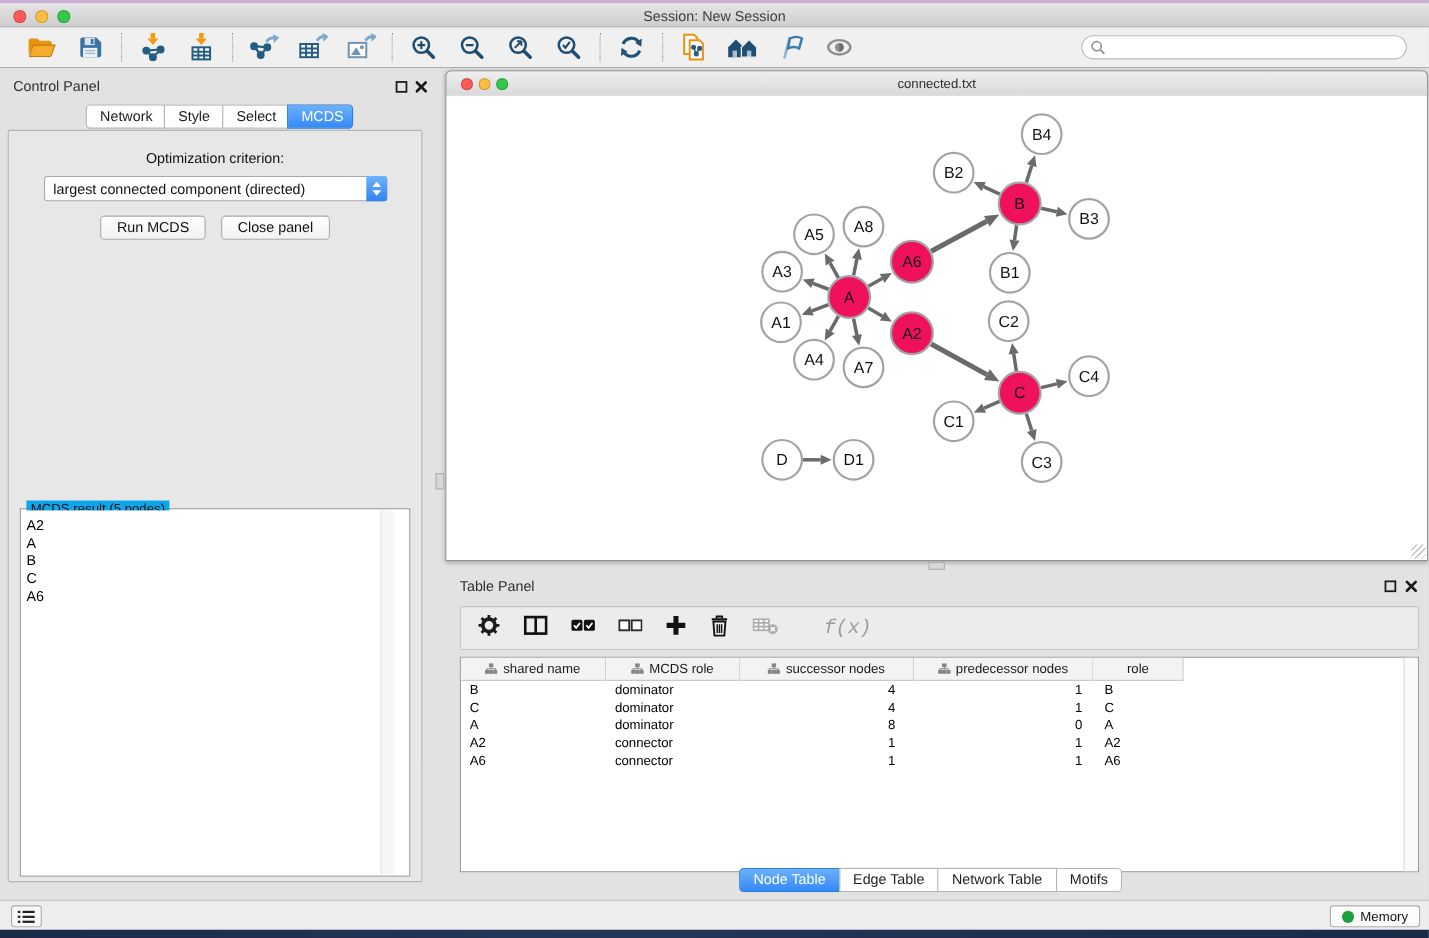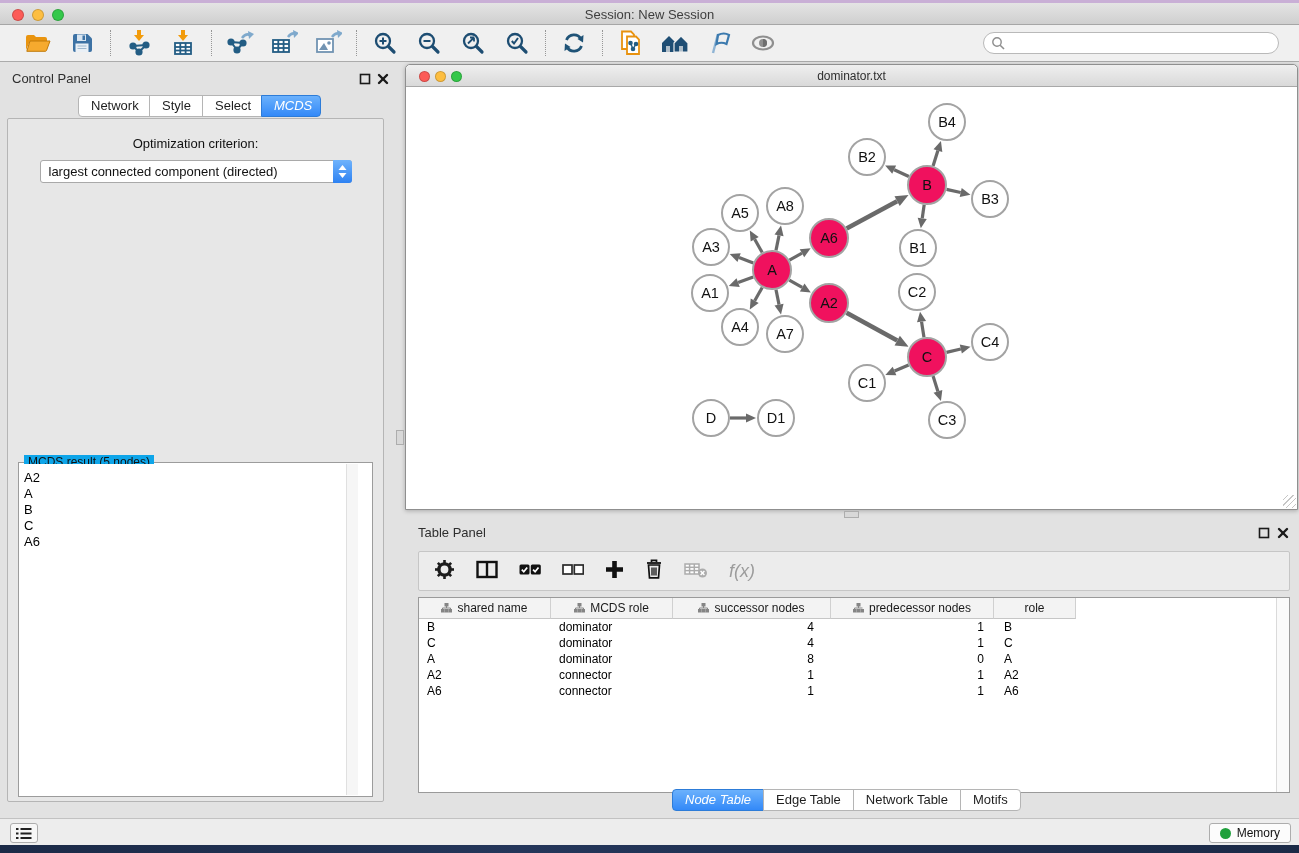--- a/index.html
+++ b/index.html
@@ -31,21 +31,21 @@
   .main { position:absolute; left:0; top:62px; width:100%; height:756px; background:#E2E2E2; }
 
   
   .cp-title { position:absolute; left:12px; top:71px; font-size:13px; color:#2E2E2E; }
   .panel-ico { position:absolute; width:12px; height:12px; }
   .cp-tabs { position:absolute; left:78px; top:95px; display:flex; }
   .seg-tab { height:22px; line-height:20px; background:#fff; border:1px solid #B5B5B5; font-size:13px;
     color:#1E1E1E; text-align:center; padding:0 12px; margin-left:-1px; }
   .seg-tab:first-child { border-radius:4px 0 0 4px; margin-left:0; }
   .seg-tab:last-child { border-radius:0 4px 4px 0; }
-  .seg-tab.active { background:linear-gradient(#6BB1FC,#3389F8); border-color:#2D7CD8; color:#fff;font-style:italic; }
+  .seg-tab.active { background:linear-gradient(#6BB1FC,#3389F8); border-color:#2D7CD8; color:#fff; }
 
   .cp-body { position:absolute; left:7px; top:118px; width:377px; height:684px; background:#E7E7E7;
     border:1px solid #B5B5B5; border-radius:2px; }
   .opt-label { margin-top:17px; text-align:center; font-size:13px; color:#111; }
   .selectbox { position:relative; margin:9px auto 0; width:312px; height:23px; background:#fff;
     border:1px solid #A9A9A9; border-radius:3px; font-size:13px; color:#111;
     display:flex; align-items:center; padding-left:8px; }
   .selectbox .stepper { position:absolute; right:-1px; top:-1px; width:19px; height:23px; border-radius:0 3px 3px 0;
     background:linear-gradient(#6FB3FC,#2E82F2); display:flex; align-items:center; justify-content:center; }
   .btn-row { margin-top:13px; display:flex; justify-content:center; gap:14px; }
@@ -69,21 +69,21 @@
   .nw-grip { position:absolute; right:1px; bottom:1px; width:13px; height:13px;
     background:repeating-linear-gradient(135deg, transparent 0 3px, #C6C6C6 3px 4px); }
 
   .split-v { position:absolute; left:396px; top:430px; width:8px; height:15px; background:#D8D8D8; border:1px solid #ADADAD; }
   .split-h { position:absolute; left:844px; top:511px; width:15px; height:7px; background:#D8D8D8; border:1px solid #ADADAD; }
 
   
   .tp-title { position:absolute; left:418px; top:525px; font-size:13px; color:#2E2E2E; }
   .tp-toolbar { position:absolute; left:418px; top:551px; width:872px; height:40px; background:#ECECEC;
     border:1px solid #C6C6C6; border-radius:2px; display:flex; align-items:center; gap:21px; padding-left:15px; }
-  .fx { font-family:Liberation Sans, sans-serif; font-style:italic; font-size:18px; color:#9C9C9C; }
+  .fx { font-family:Liberation Mono, monospace; font-style:italic; font-size:18px; color:#9C9C9C;margin-left:20px; }
   .tp-table { position:absolute; left:418px; top:597px; width:872px; height:196px; background:#fff; border:1px solid #9A9A9A; }
   .tbl-header { display:flex; height:21px; }
   .hcell { background:#F3F3F3; border-right:1px solid #D0D0D0; border-bottom:1px solid #C6C6C6;
     display:flex; align-items:center; justify-content:center; gap:5px; font-size:12px; color:#1A1A1A; }
   .hc0{width:132px}.hc1{width:122px}.hc2{width:158px}.hc3{width:163px}.hc4{width:82px}
   .hfill { flex:1; }
   .trow { display:flex; height:16px; align-items:center; font-size:12px; color:#000; }
   .c0{width:132px; padding-left:8px;} .c1{width:122px; padding-left:8px;}
   .c2{width:158px; text-align:right; padding-right:17px;} .c3{width:163px; text-align:right; padding-right:10px;}
   .c4{width:82px; padding-left:10px;}
@@ -311,39 +311,43 @@
     <div class="opt-label">Optimization criterion:</div>
     <div class="selectbox">
       <span>largest connected component (directed)</span>
       <span class="stepper">
         <svg width="9" height="13" viewBox="0 0 9 13">
             <polygon points="4.5,0 8.5,5 0.5,5" fill="#fff"></polygon>
             <polygon points="4.5,13 8.5,8 0.5,8" fill="#fff"></polygon>
           </svg>
       </span>
     </div>
+    <div class="btn-row">
+      <button class="mac-btn">Run MCDS</button>
+      <button class="mac-btn">Close panel</button>
+    </div>
     <div class="result-box">
       <div class="result-legend">MCDS result (5 nodes)</div>
       <div class="result-list">
         <div>A2</div>
         <div>A</div>
         <div>B</div>
         <div>C</div>
         <div>A6</div>
       </div>
       <div class="result-scroll"></div>
     </div>
   </div>
 
   <div class="net-win">
     <div class="nw-titlebar">
       <span class="tl2 red"></span>
       <span class="tl2 yel"></span>
       <span class="tl2 grn"></span>
-      <div class="title">dominator.txt</div>
+      <div class="title">connected.txt</div>
     </div>
     <div class="nw-canvas">
       <svg width="891" height="423" viewBox="0 0 891 423" font-family="Liberation Sans, sans-serif">
           <line x1="347.24867563180135" y1="189.95613645917047" x2="332.126986552298" y2="195.5657953112443" stroke="#6A6A6A" stroke-width="3.2"></line>
           <polygon points="322.75132436819865,199.04386354082953 330.52707516668875,191.25299070655862 333.7268979379072,199.87859991592998" fill="#6A6A6A"></polygon>
           <line x1="347.28605427212415" y1="175.9439221026042" x2="333.0709185918138" y2="170.5841168460937" stroke="#6A6A6A" stroke-width="3.2"></line>
           <polygon points="323.71394572787585,167.0560778973958 334.6938165082148,166.27990932868227 331.44802067541275,174.88832436350515" fill="#6A6A6A"></polygon>
           <line x1="356.20930486584723" y1="200.43967570770963" x2="348.68604270122916" y2="213.84048643843556" stroke="#6A6A6A" stroke-width="3.2"></line>
           <polygon points="343.79069513415277,222.56032429229037 344.67491728845596,211.58862655758043 352.69716811400235,216.0923463192907" fill="#6A6A6A"></polygon>
           <line x1="356.20930486584723" y1="165.56032429229037" x2="348.68604270122916" y2="152.15951356156444" stroke="#6A6A6A" stroke-width="3.2"></line>

